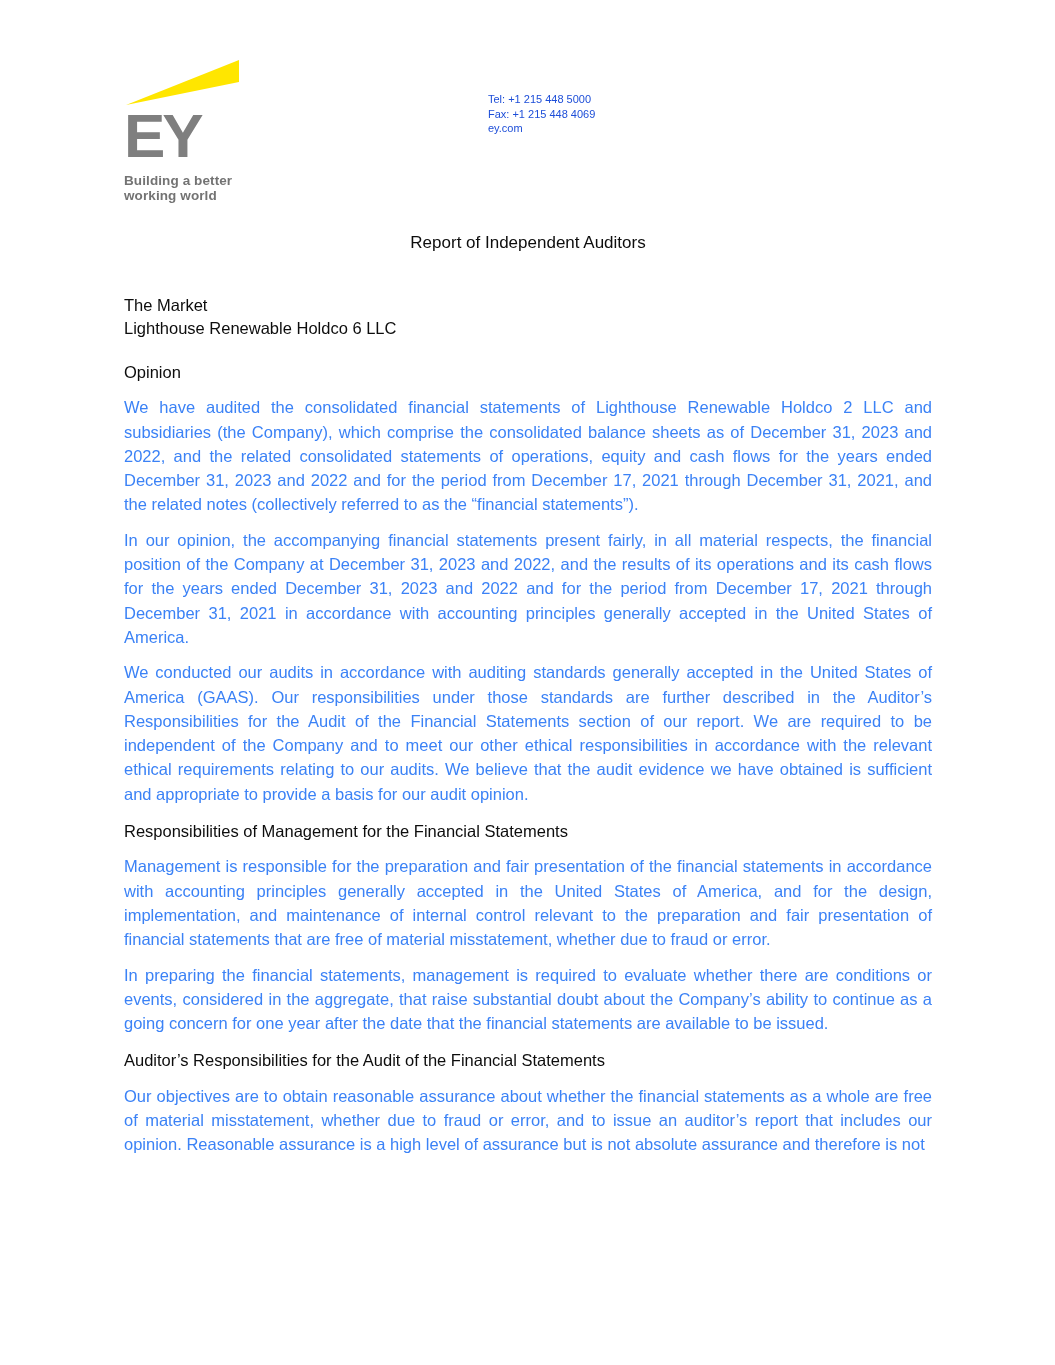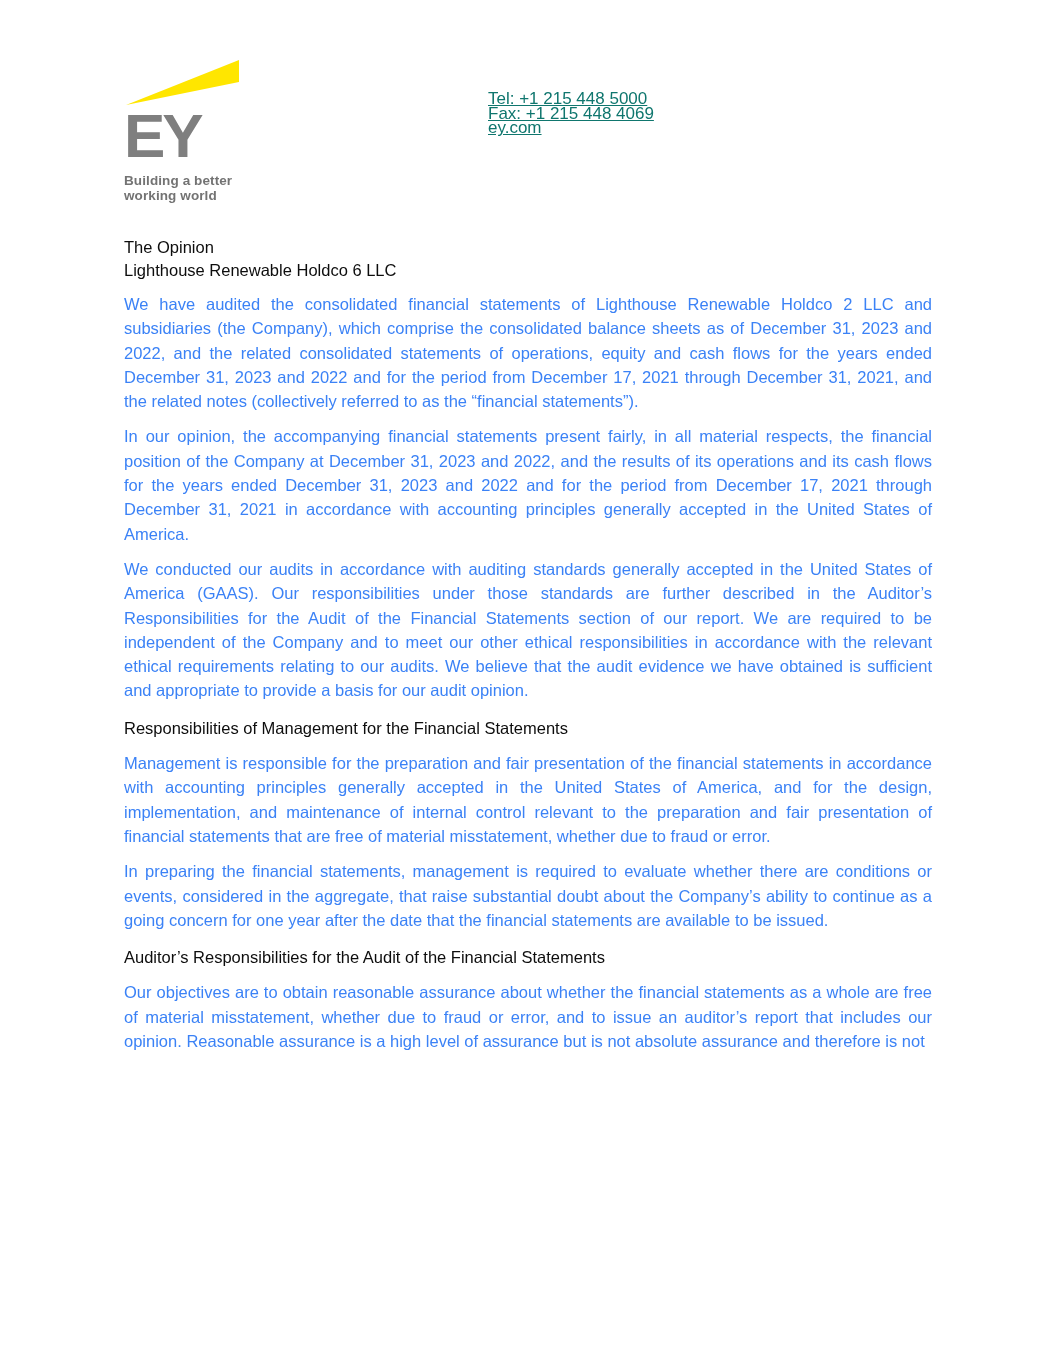--- a/index.html
+++ b/index.html
@@ -56,24 +56,23 @@
     left: 163px;
     top: 32px;
     font-size: 12px;
     line-height: 14.6px;
     color: #9c9c9c;
   }
   .contact-block {
     position: absolute;
     left: 364px;
     top: 32px;
-    font-size: 17px;
+    font-size: 11px;
     line-height: 14.6px;
-    color: #0f766e;
-    text-decoration: underline;
+    color: #1d4ed8;
   }
 
   
   .doc-title {
     margin: 34px 0 0 0;
     text-align: center;
     font-size: 17px;
     font-weight: normal;
     line-height: 24px;
     color: #0d0d0d;
@@ -120,27 +119,29 @@
 
 
     <div class="contact-block">
       <div>Tel: +1 215 448 5000</div>
       <div>Fax: +1 215 448 4069</div>
       <div>ey.com</div>
     </div>
   </header>
 
   <main>
+    <h1 class="doc-title">Report of Independent Auditors</h1>
 
     <p class="addressee">
-      <span>The Opinion</span><br>
+      <span>The Market</span><br>
       <span>Lighthouse Renewable Holdco 6 LLC</span>
     </p>
 
     <section>
+      <h2 class="section-heading first">Opinion</h2>
       <p class="body-para">We have audited the consolidated financial statements of Lighthouse Renewable Holdco 2 LLC and subsidiaries (the Company), which comprise the consolidated balance sheets as of December 31, 2023 and 2022, and the related consolidated statements of operations, equity and cash flows for the years ended December 31, 2023 and 2022 and for the period from December 17, 2021 through December 31, 2021, and the related notes (collectively referred to as the “financial statements”).</p>
       <p class="body-para">In our opinion, the accompanying financial statements present fairly, in all material respects, the financial position of the Company at December 31, 2023 and 2022, and the results of its operations and its cash flows for the years ended December 31, 2023 and 2022 and for the period from December 17, 2021 through December 31, 2021 in accordance with accounting principles generally accepted in the United States of America.</p>
     </section>
 
     <section>
       <p class="body-para">We conducted our audits in accordance with auditing standards generally accepted in the United States of America (GAAS). Our responsibilities under those standards are further described in the Auditor’s Responsibilities for the Audit of the Financial Statements section of our report. We are required to be independent of the Company and to meet our other ethical responsibilities in accordance with the relevant ethical requirements relating to our audits. We believe that the audit evidence we have obtained is sufficient and appropriate to provide a basis for our audit opinion.</p>
     </section>
 
     <section>
       <h2 class="section-heading">Responsibilities of Management for the Financial Statements</h2>

